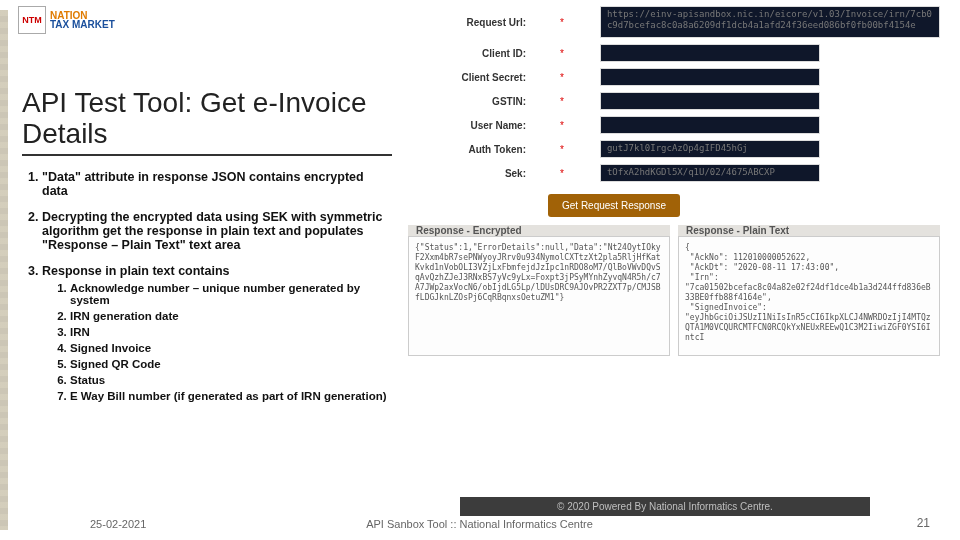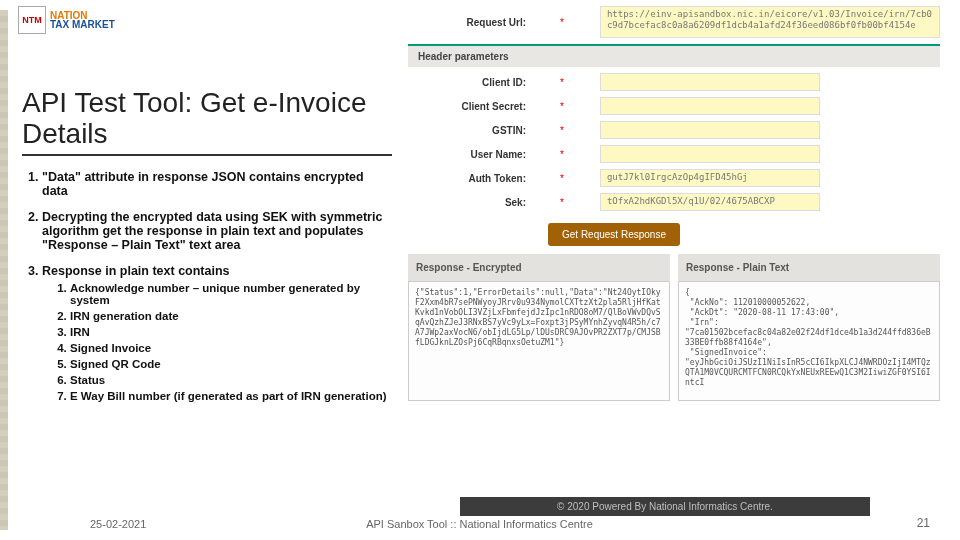--- a/index.html
+++ b/index.html
@@ -42,27 +42,27 @@
   ol.main > li .lead { font-weight:600; }
   ol.sub { list-style: decimal; padding-left:28px; margin-top:4px;}
   ol.sub li { font-size:11.5px; font-weight:600; margin:4px 0; }
   .right-panel {
     position:absolute; left:408px; top:0; right:20px; height:500px;
     font-size:10px;
   }
   .form-row { display:flex; align-items:center; margin:6px 0;gap:28px; }
   .form-row .lbl { width:124px; text-align:right; padding-right:6px; font-weight:700; color:#333; font-size:10px;}
   .form-row .req { color:#d00; margin-right:8px;}
-  .form-row .val { flex:1; background:#fef9c3; border:1px solid #ddd; height:18px; padding:2px 6px; font-size:9px; color:#777; font-family:monospace; overflow:hidden; white-space:nowrap;}
+  .form-row .val { flex:1; background:#0f172a; border:1px solid #ddd; height:18px; padding:2px 6px; font-size:9px; color:#777; font-family:monospace; overflow:hidden; white-space:nowrap;}
   .form-row .val.url { height:32px; white-space:normal; word-break:break-all; line-height:1.2;}
   .hdr-bar { background:#e9e7e3; border-top:2px solid #009a7a; padding:5px 10px; font-weight:700; font-size:10px; color:#444; margin:6px 0;}
   .btn { display:inline-block; background:#a16207; color:#fff; padding:6px 14px; font-size:10px; border-radius:3px; margin-top:6px;}
   .resp-row { display:flex; gap:8px; margin-top:8px;}
   .resp-box { flex:1; }
-  .resp-hdr { background:#e4e2de; padding:8px 8px; font-weight:700; font-size:10px; color:#555;}
+  .resp-hdr { background:#e4e2de; padding:0 8px; font-weight:700; font-size:10px; color:#555;}
   .resp-body { border:1px solid #ccc; background:#fdfdfd; height:120px; padding:6px; font-family:monospace; font-size:8px; color:#555; overflow:hidden; word-break:break-all; line-height:1.25;}
   .footer-bar {
     position:absolute; left:460px; right:90px; bottom:24px;
     background:#3c3c3c; color:#bfbfbf; font-size:10px; text-align:center;
     padding:4px 0;
   }
   .footer-date { position:absolute; left:90px; bottom:10px; font-size:11px; color:#666;}
   .footer-center { position:absolute; left:0; right:1px; bottom:10px; text-align:center; font-size:11px; color:#666;}
   .footer-page { position:absolute; right:30px; bottom:10px; font-size:12px; color:#666;}
 </style>
@@ -105,21 +105,20 @@
   </ol>
 </div>
 
 <div class="right-panel">
   <div class="form-row">
     <div class="lbl">Request Url:</div>
     <span class="req">*</span>
     <div class="val url">https://einv-apisandbox.nic.in/eicore/v1.03/Invoice/irn/7cb0c9d7bcefac8c0a8a6209df1dcb4a1afd24f36eed086bf0fb00bf4154e</div>
   </div>
 
-  <div class="hdr-bar">Header parameters</div>
 
   <div class="form-row">
     <div class="lbl">Client ID:</div>
     <span class="req">*</span>
     <div class="val" style="max-width:220px"></div>
   </div>
   <div class="form-row">
     <div class="lbl">Client Secret:</div>
     <span class="req">*</span>
     <div class="val" style="max-width:220px"></div>

